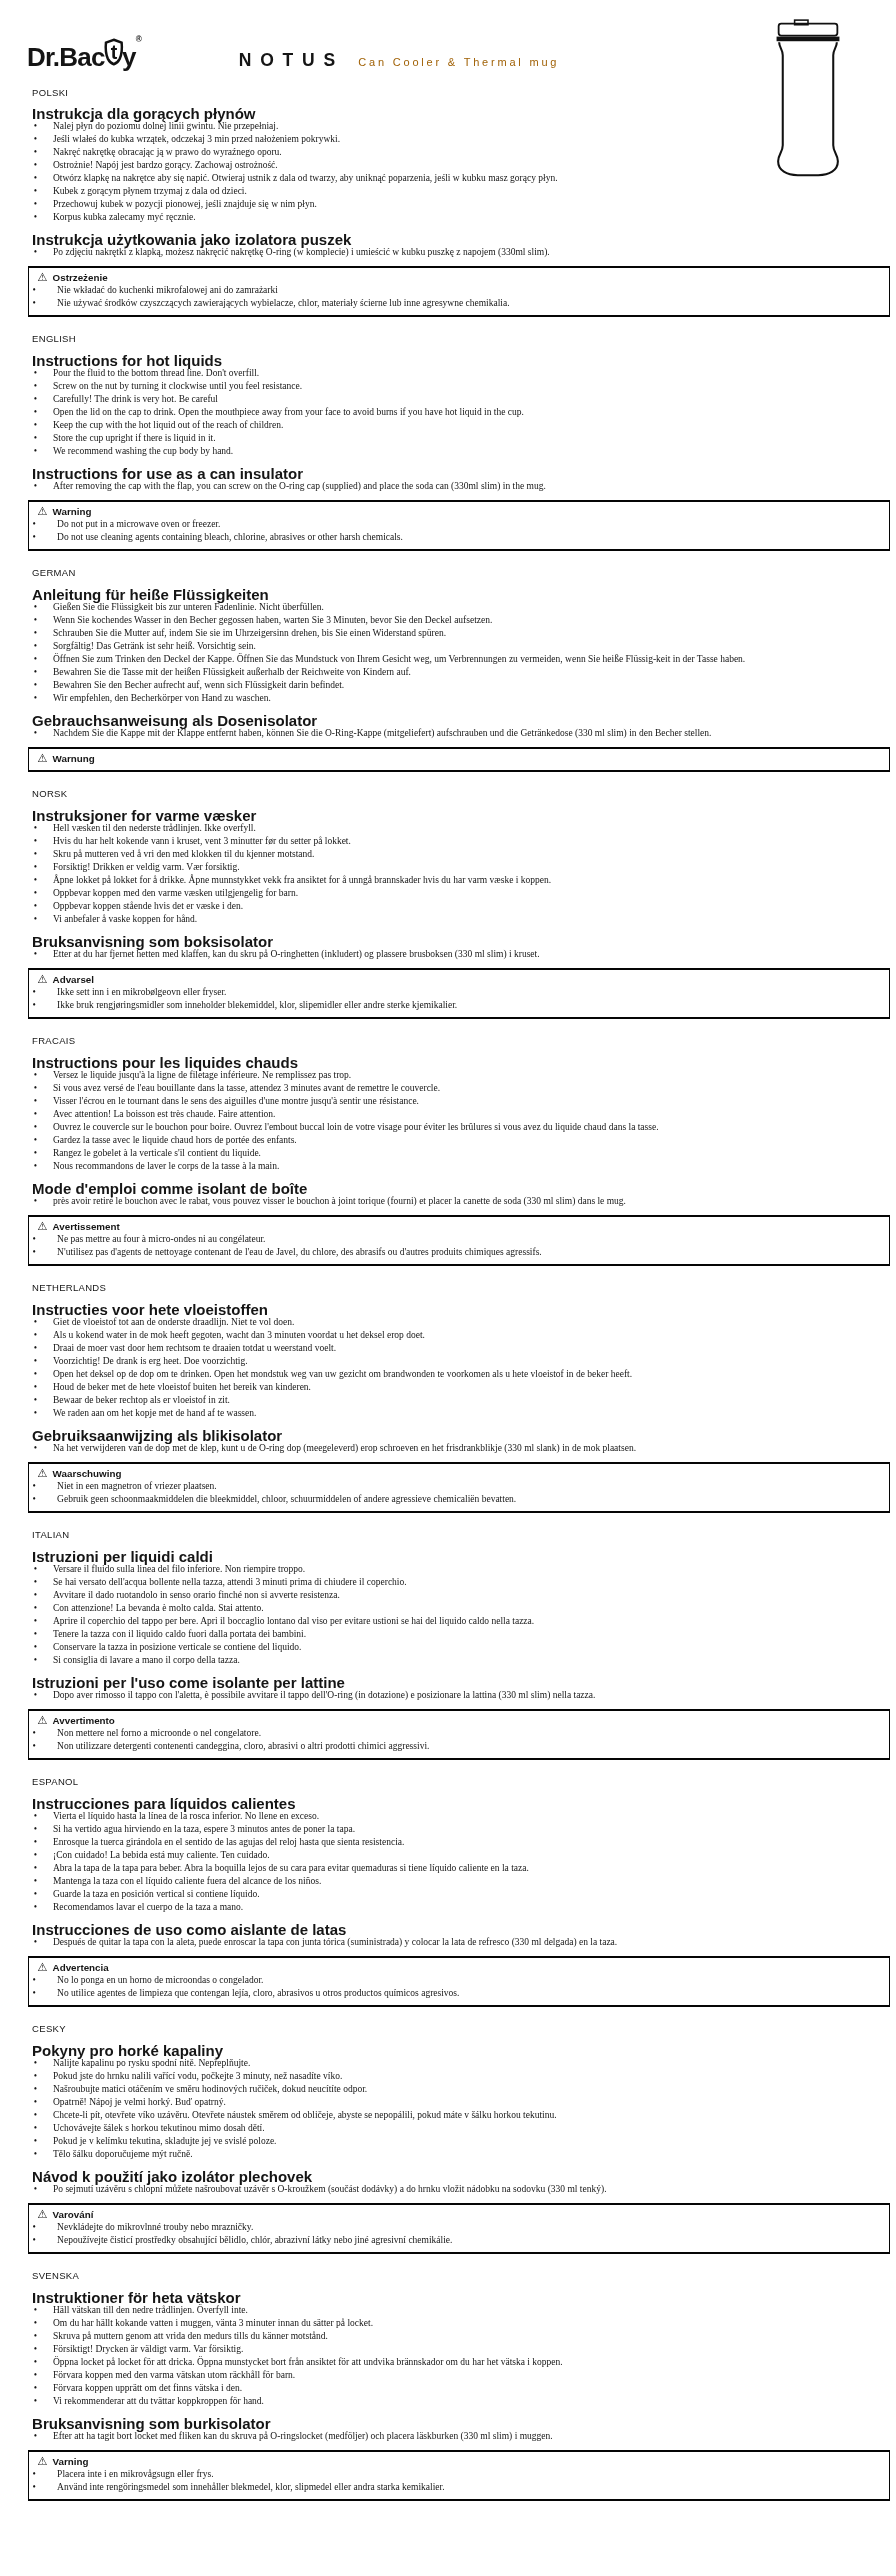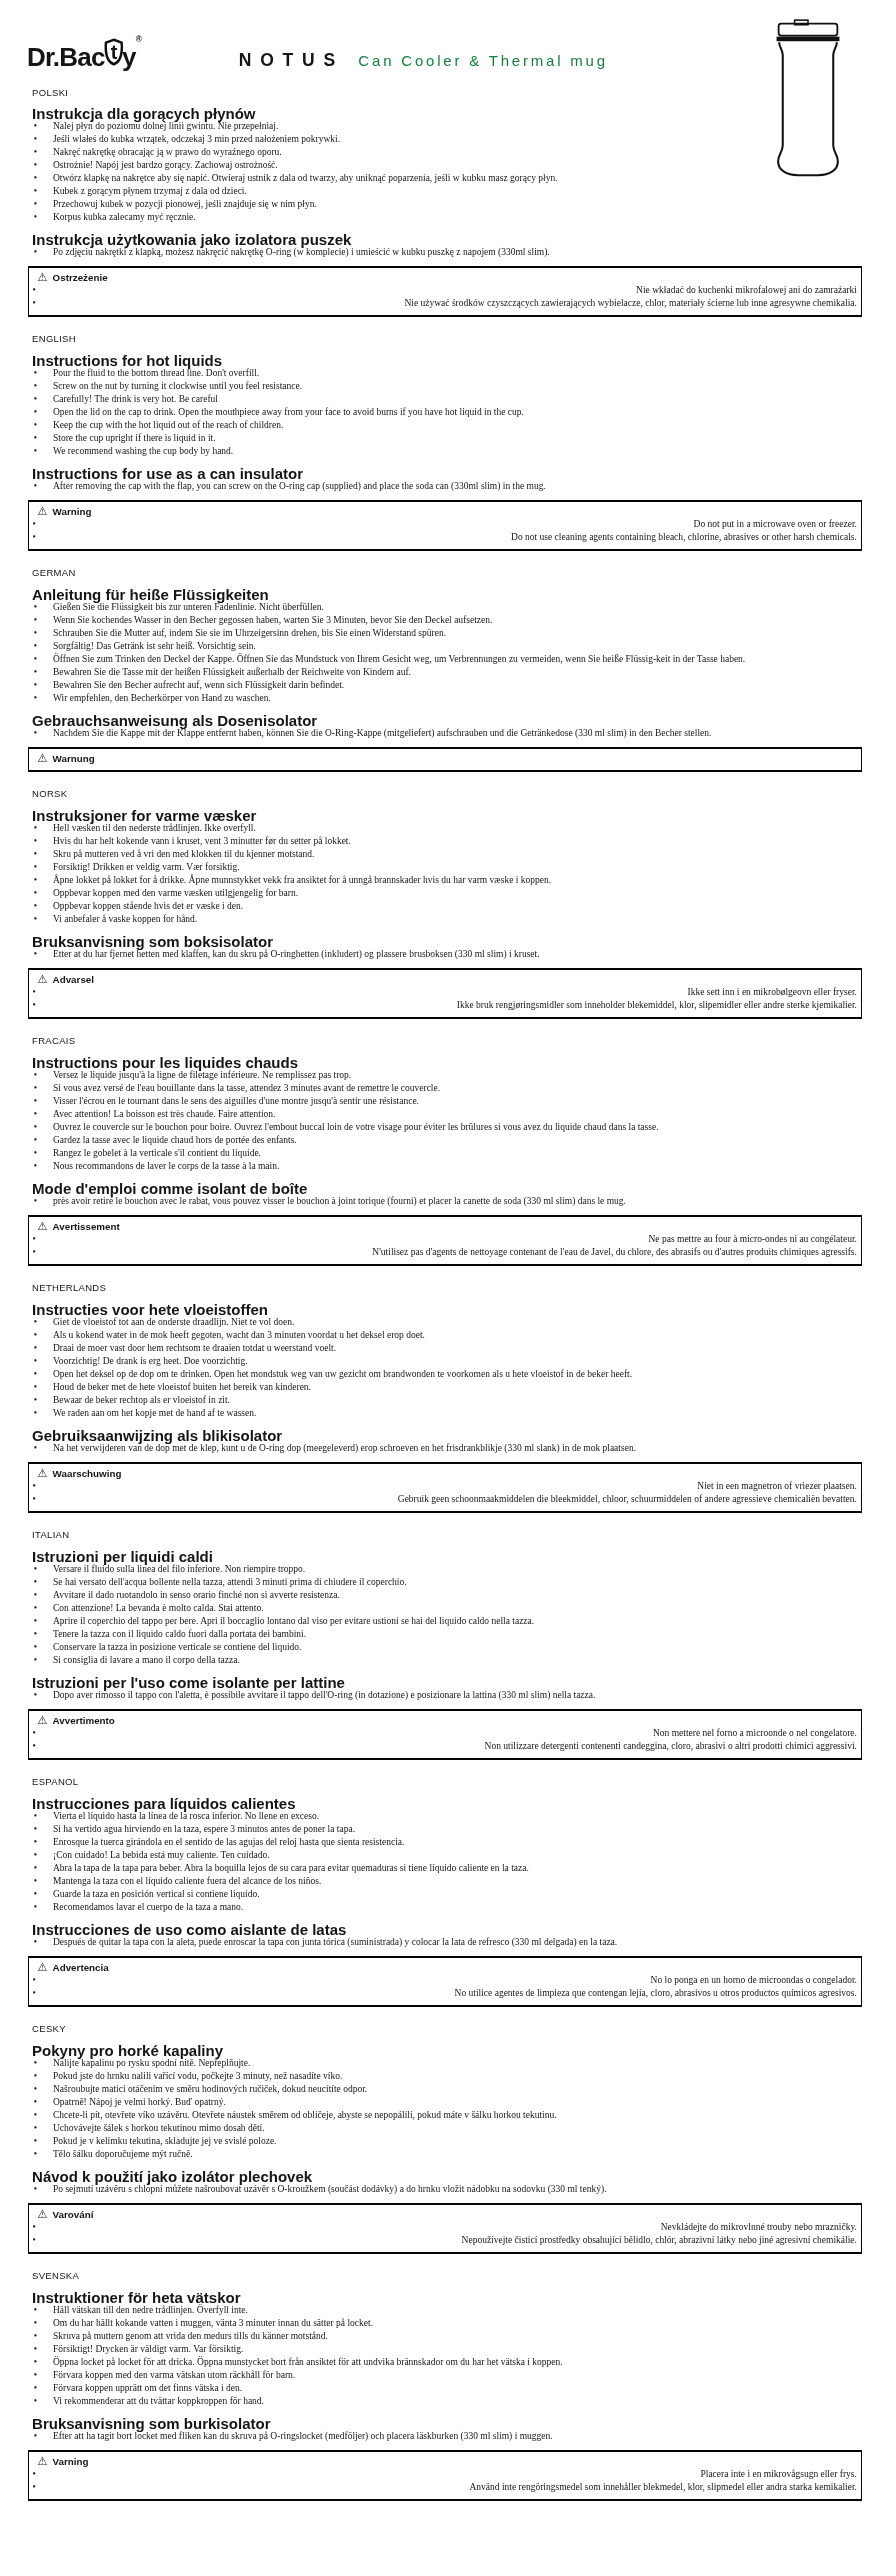--- a/index.html
+++ b/index.html
@@ -11,41 +11,41 @@
   }
   .page{position:relative;width:896px;height:2576px;}
 
   
   .header-row{display:flex;align-items:baseline;padding:38px 0 0 27px;white-space:nowrap;}
   .brand{display:inline-flex;align-items:baseline;font-weight:bold;font-size:26px;letter-spacing:-0.8px;line-height:1;}
   .brand-shield{width:21.6px;height:28px;vertical-align:-4.6px;margin:0 -2.1px;}
   .reg{font-size:8.2px;align-self:flex-start;margin-top:-2.1px;font-weight:bold;letter-spacing:0;}
   .title-block{display:flex;align-items:baseline;margin-left:87px;padding-left:10px;}
   .product-name{font-size:17.5px;font-weight:bold;letter-spacing:8.8px;line-height:1;}
-  .product-subtitle{font-size:15px;font-weight:normal;letter-spacing:2.8px;margin-left:14.4px;line-height:1;color:#15803d;}
+  .product-subtitle{font-size:11px;font-weight:normal;letter-spacing:2.8px;margin-left:14.4px;line-height:1;color:#a16207;}
 
   
   .mug{position:absolute;top:18.5px;left:774px;}
 
   
-  main{padding:0 34px 0 28px;}
+  main{padding:0 6px 0 28px;}
   .lang{margin:15.5px 0 0 4.1px;letter-spacing:0.3px;}
   h3.sec{margin:8.8px 0 0 4.1px;font-size:15px;font-weight:bold;line-height:13px;}
   ul{list-style:none;margin:0;padding:0;font-family:Liberation Serif, serif;}
   ul.items li{position:relative;padding-left:25px;line-height:13px;}
   ul.items li::before{content:"\2022";position:absolute;left:5.7px;}
 
   .warnbox{
     margin-top:6.7px;
     border:1px solid #050505;border-top-width:2.6px;border-bottom-width:2.6px;
     padding:3.6px 4.1px 4.6px 2.1px;
   }
   .warnhead{display:flex;align-items:center;padding-left:6.2px;font-weight:bold;font-size:9.8px;line-height:13px;}
   .warn-icon{font-family:"DejaVu Sans",sans-serif;font-weight:normal;font-size:11.3px;line-height:1;margin-right:5.2px;}
-  ul.warnitems li{padding-left:26px;text-align:right;}
+  ul.warnitems li{padding-left:26px;}
   ul.warnitems li::before{left:1.5px;}
 </style>
 </head>
 <body>
 
 <div class="page">
 
   <div class="header-row">
     <div class="brand">
       <span>Dr.Bac</span>

